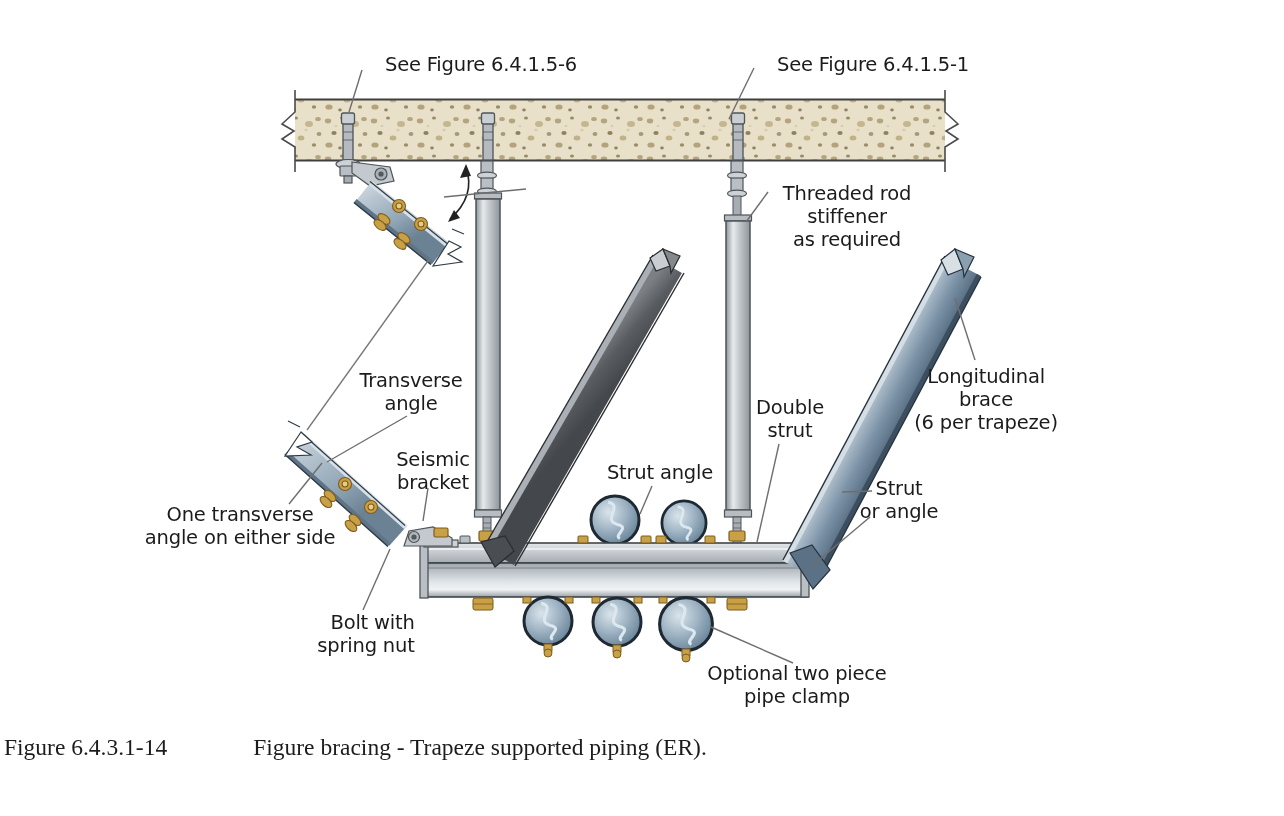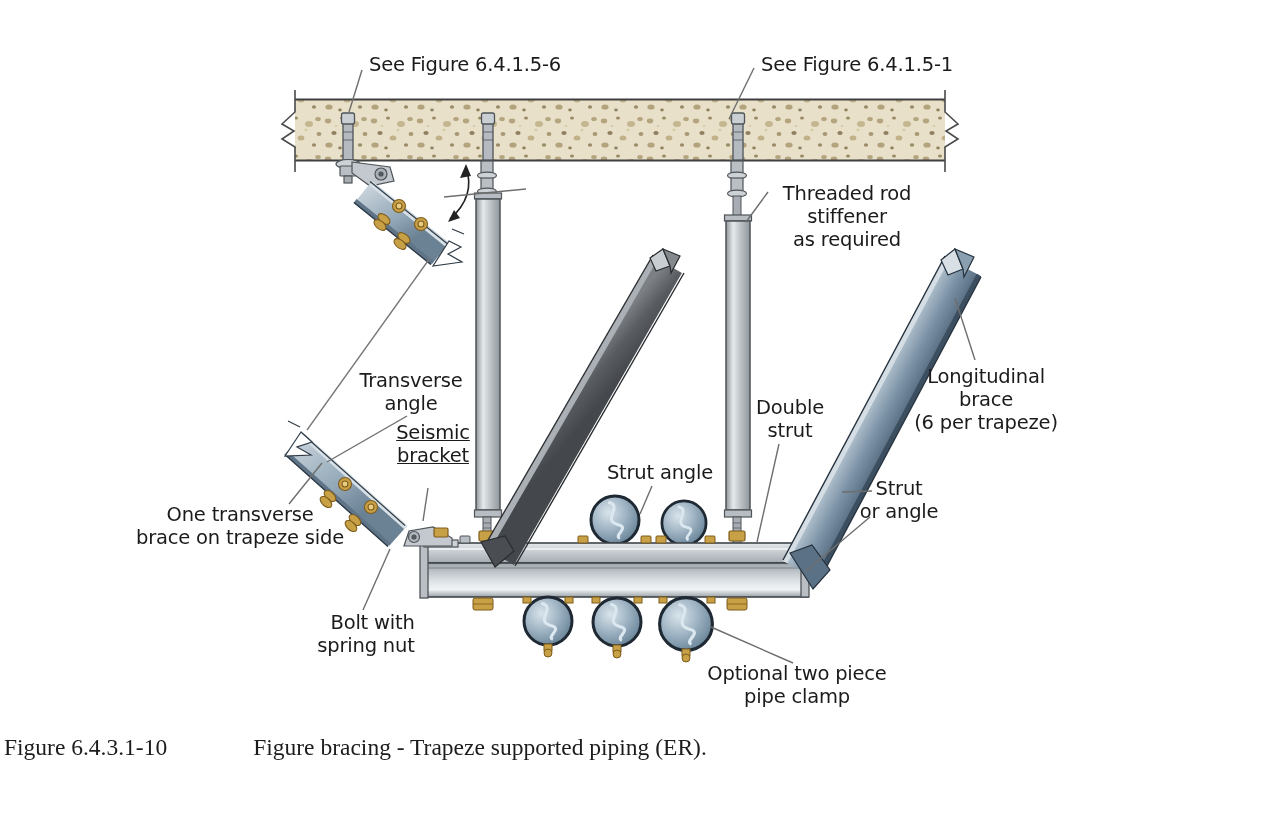--- a/index.html
+++ b/index.html
@@ -1,21 +1,21 @@
 <!DOCTYPE html>
 <html><head>
 <meta charset="utf-8">
 <style>
   html,body{margin:0;padding:0;background:#fff;}
   #page{position:relative;width:1284px;height:816px;background:#ffffff;overflow:hidden;
         font-family:"DejaVu Sans","Liberation Sans",sans-serif;}
   #drawing{position:absolute;left:0;top:0;}
   .lbl{position:absolute;color:#1b1b1b;font-size:19.5px;line-height:1.18;
        white-space:pre-line;text-align:center;transform:translateX(-50%);letter-spacing:-0.2px;}
-  .lbl-left{transform:none;text-align:center;}
+  .lbl-left{transform:none;text-align:center;margin-left:16px;}
   #caption{position:absolute;left:4px;top:734px;font-family:"Liberation Serif","DejaVu Serif",serif;
            font-size:23.5px;color:#1c1c1c;white-space:nowrap;}
   #caption .cap-title{margin-left:86px;}
 </style>
 </head>
 <body>
 
 <div id="page">
 
 <svg id="drawing" width="1284" height="816" viewBox="0 0 1284 816">
@@ -307,34 +307,34 @@
   </g>
 </svg>
 
   <div class="lbl lbl-left" style="left:369px;top:53px;">See Figure 6.4.1.5-6</div>
   <div class="lbl lbl-left" style="left:761px;top:53px;">See Figure 6.4.1.5-1</div>
   <div class="lbl" style="left:847px;top:182px;">Threaded rod
 stiffener
 as required</div>
   <div class="lbl" style="left:411px;top:369px;">Transverse
 angle</div>
-  <div class="lbl" style="left:433px;top:421px;text-decoration:underline;">Seismic
+  <div class="lbl" style="left:433px;top:448px;">Seismic
 bracket</div>
   <div class="lbl" style="left:240px;top:503px;">One transverse
-brace on trapeze side</div>
+angle on either side</div>
   <div class="lbl" style="left:366px;top:611px;text-align:right;">Bolt with
 spring nut</div>
   <div class="lbl" style="left:790px;top:396px;">Double
 strut</div>
   <div class="lbl" style="left:986px;top:365px;">Longitudinal
 brace
 (6 per trapeze)</div>
   <div class="lbl" style="left:660px;top:461px;">Strut angle</div>
   <div class="lbl" style="left:899px;top:477px;">Strut
 or angle</div>
   <div class="lbl" style="left:797px;top:662px;">Optional two piece
 pipe clamp</div>
 
   <div id="caption">
-    <span class="cap-number">Figure 6.4.3.1-10</span><span class="cap-title">Figure bracing - Trapeze supported piping (ER).</span>
+    <span class="cap-number">Figure 6.4.3.1-14</span><span class="cap-title">Figure bracing - Trapeze supported piping (ER).</span>
   </div>
 
 </div>
 
 </body></html>

